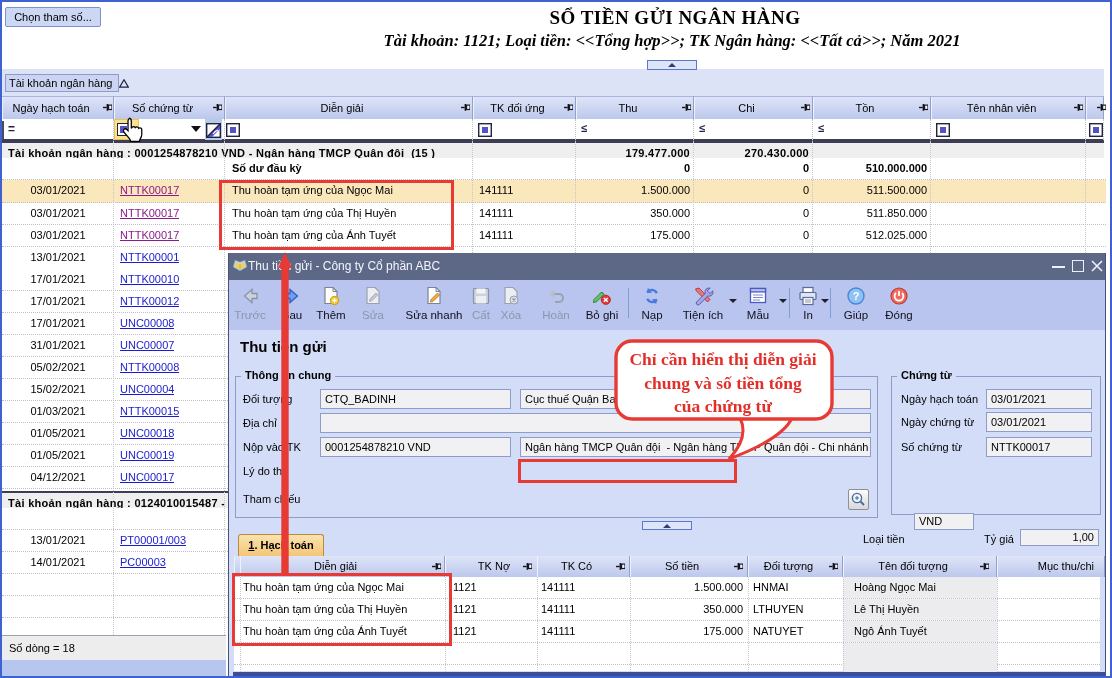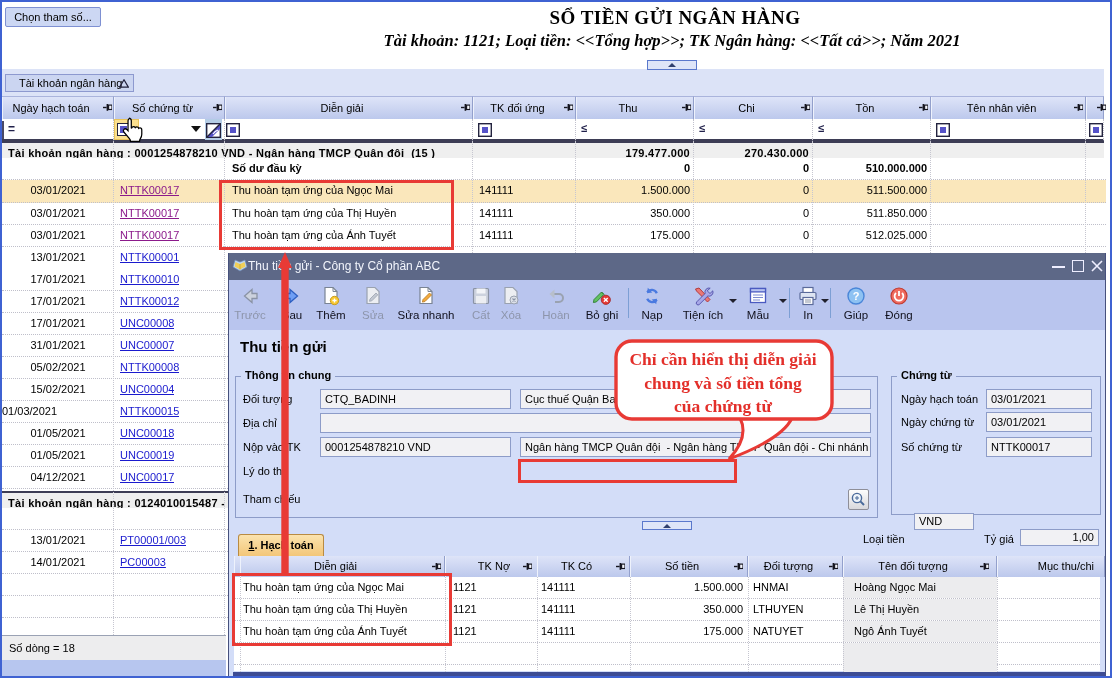--- a/index.html
+++ b/index.html
@@ -8,21 +8,21 @@
 
 #frame{position:absolute;left:0;top:0;width:1112px;height:678px;border:2px solid #3f62d2;z-index:40;pointer-events:none}
 
 #btnparam{left:5px;top:7px;width:96px;height:20px;background:#ccd7f3;border:1px solid #7e90d2;border-radius:2px;text-align:center;line-height:19px;z-index:2}
 #rtitle{left:0px;top:7px;width:1350px;text-align:center;font-family:"Liberation Serif",serif;font-weight:bold;font-size:19px;letter-spacing:.5px;z-index:1}
 #rsub{left:0px;top:31px;width:1344px;text-align:center;font-family:"Liberation Serif",serif;font-weight:bold;font-style:italic;font-size:16.5px;z-index:1}
 .collapsebtn{background:#dee5f8;border:1.5px solid #5a78cc;z-index:3}
 .collapsebtn .tri{position:absolute;left:50%;top:50%;margin-left:-4px;margin-top:-2px;width:0;height:0;border-left:4px solid transparent;border-right:4px solid transparent;border-bottom:4px solid #30406e}
 
 #band{left:2px;top:69px;width:1102px;height:27px;background:#dce3f7;z-index:1}
-#chip{left:5px;top:74px;width:129px;height:18px;background:#cbd5f1;border:1px solid #8d99cf;line-height:16px;padding-left:13px;z-index:2}
+#chip{left:5px;top:74px;width:114px;height:18px;background:#cbd5f1;border:1px solid #8d99cf;line-height:16px;padding-left:3px;z-index:2}
 
 .hdr{top:96px;height:23px;background:linear-gradient(#dee4f8,#bcc8ec);border-right:1px solid #93a0cc;border-top:1px solid #aab4dc;box-shadow:inset 1px 0 0 #eef2fc;z-index:1;text-align:center;line-height:22px;overflow:hidden;padding-right:13px}
 .filter{top:119px;height:22px;background:#fff;border-right:1px dotted #c0c0cc;border-bottom:2px solid #3d3d55;z-index:1}
 
 .pin{position:absolute;width:9px;height:8px}
 
 .row{left:0;height:22px;border-bottom:1px dotted #bfbfca;z-index:1}
 .cell{position:absolute;top:0;height:100%;line-height:21px;overflow:hidden;white-space:nowrap}
 .r{text-align:right}.b{font-weight:bold}
 a.lnk{color:#1a1ace;text-decoration:underline}
@@ -239,21 +239,21 @@
 </div>
 <div class="abs row" style="top:357px;width:226px;left:2px">
   <span class="cell" style="left:0;width:112px;text-align:center">05/02/2021</span>
   <span class="cell" style="left:118px"><a class="lnk" href="#">NTTK00008</a></span>
 </div>
 <div class="abs row" style="top:379px;width:226px;left:2px">
   <span class="cell" style="left:0;width:112px;text-align:center">15/02/2021</span>
   <span class="cell" style="left:118px"><a class="lnk" href="#">UNC00004</a></span>
 </div>
 <div class="abs row" style="top:401px;width:226px;left:2px">
-  <span class="cell" style="left:0;width:112px;text-align:left">01/03/2021</span>
+  <span class="cell" style="left:0;width:112px;text-align:center">01/03/2021</span>
   <span class="cell" style="left:118px"><a class="lnk" href="#">NTTK00015</a></span>
 </div>
 <div class="abs row" style="top:423px;width:226px;left:2px">
   <span class="cell" style="left:0;width:112px;text-align:center">01/05/2021</span>
   <span class="cell" style="left:118px"><a class="lnk" href="#">UNC00018</a></span>
 </div>
 <div class="abs row" style="top:445px;width:226px;left:2px">
   <span class="cell" style="left:0;width:112px;text-align:center">01/05/2021</span>
   <span class="cell" style="left:118px"><a class="lnk" href="#">UNC00019</a></span>
 </div>
@@ -313,21 +313,21 @@
     <div class="titem" style="left:72px;width:60px"><svg width="22" height="20" viewBox="0 0 22 20">
           <path d="M5 1.5 h8 l4 4 v12 h-12 z" fill="#fff" stroke="#7a8494" stroke-width="1.2"></path>
           <path d="M13 1.5 v4 h4" fill="none" stroke="#7a8494"></path>
           <circle cx="14.5" cy="14.5" r="4.2" fill="#f8c832" stroke="#c89d20"></circle>
           <path d="M14.5 12.4 v4.2 M12.4 14.5 h4.2" stroke="#fff" stroke-width="1.3"></path>
         </svg>Thêm</div>
     <div class="titem dis" style="left:119px;width:50px"><svg width="22" height="20" viewBox="0 0 22 20">
           <path d="M5 1.5 h8 l4 4 v12 h-12 z" fill="#eceef2" stroke="#9aa2b0" stroke-width="1.2"></path>
           <path d="M8 13 l6-6 1.8 1.8 -6 6 -2.3 0.5 z" fill="#c2c8d2" stroke="#9aa2b0" stroke-width=".8"></path>
         </svg>Sửa</div>
-    <div class="titem" style="left:160px;width:74px"><svg width="22" height="20" viewBox="0 0 22 20">
+    <div class="titem" style="left:168px;width:74px"><svg width="22" height="20" viewBox="0 0 22 20">
           <path d="M5 1.5 h8 l4 4 v12 h-12 z" fill="#fff" stroke="#7a8494" stroke-width="1.2"></path>
           <path d="M13 1.5 v4 h4" fill="none" stroke="#7a8494"></path>
           <path d="M8 13.5 l6.5-6.5 2 2 -6.5 6.5 -2.6 0.6 z" fill="#f2a93c" stroke="#b87820" stroke-width=".8"></path>
         </svg>Sửa nhanh</div>
     <div class="titem dis" style="left:227px;width:50px"><svg width="22" height="20" viewBox="0 0 22 20">
           <rect x="3.5" y="2.5" width="15" height="15" rx="1" fill="#ccd2de" stroke="#8a93a5" stroke-width="1.2"></rect>
           <rect x="6.5" y="2.5" width="9" height="5" fill="#f2f4f8"></rect>
           <rect x="6" y="10" width="10" height="7.5" fill="#eceef2"></rect>
         </svg>Cất</div>
     <div class="titem dis" style="left:257px;width:50px"><svg width="22" height="20" viewBox="0 0 22 20">

